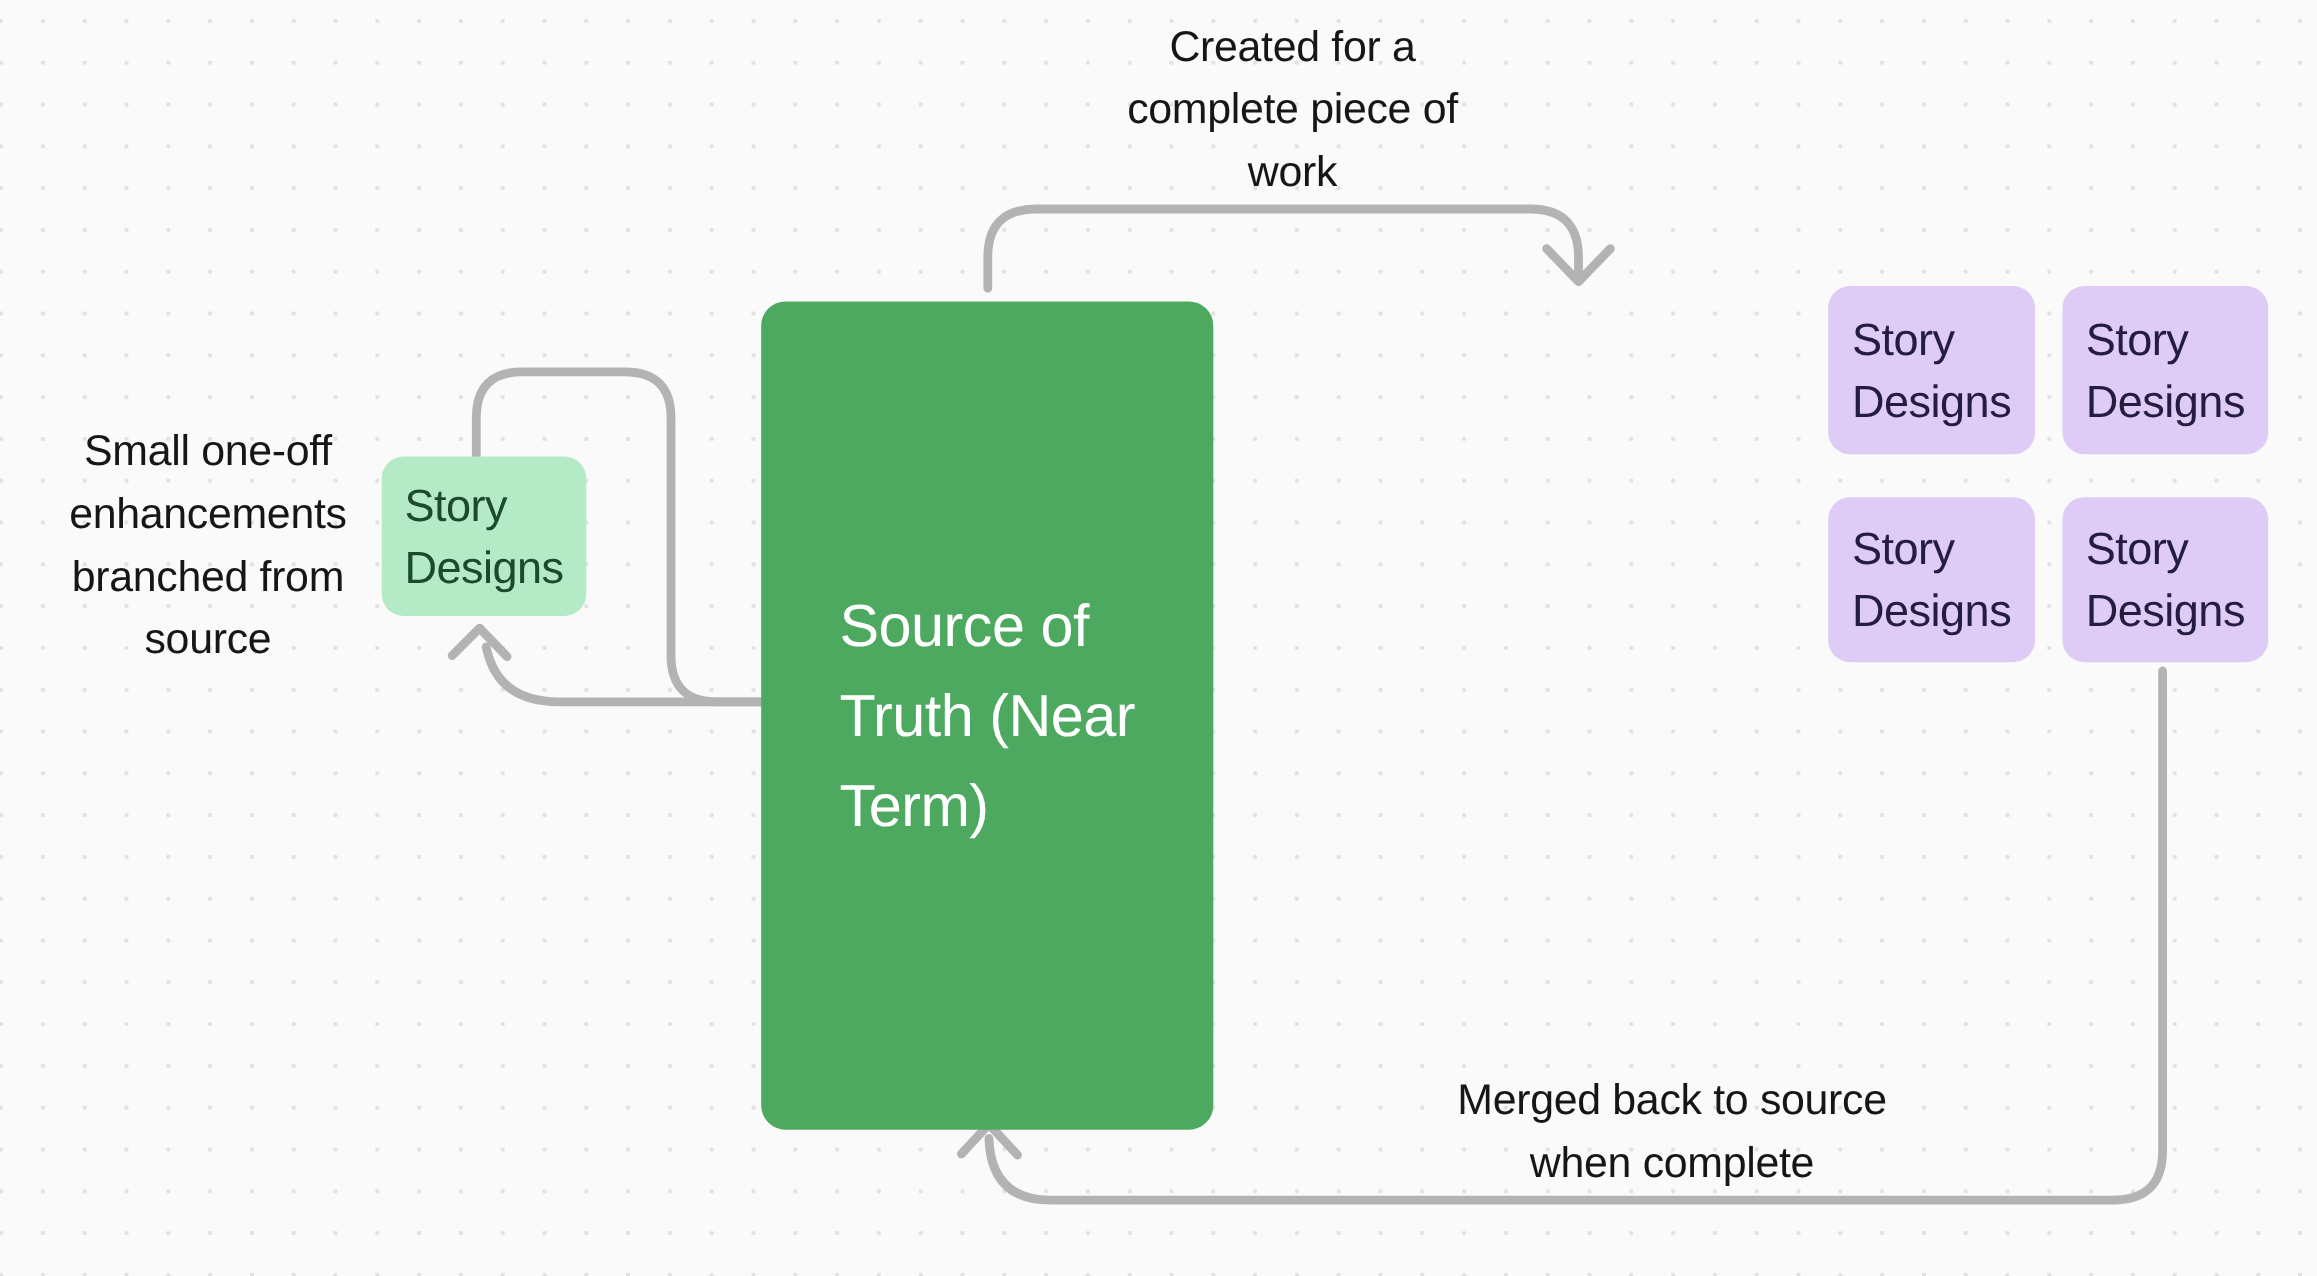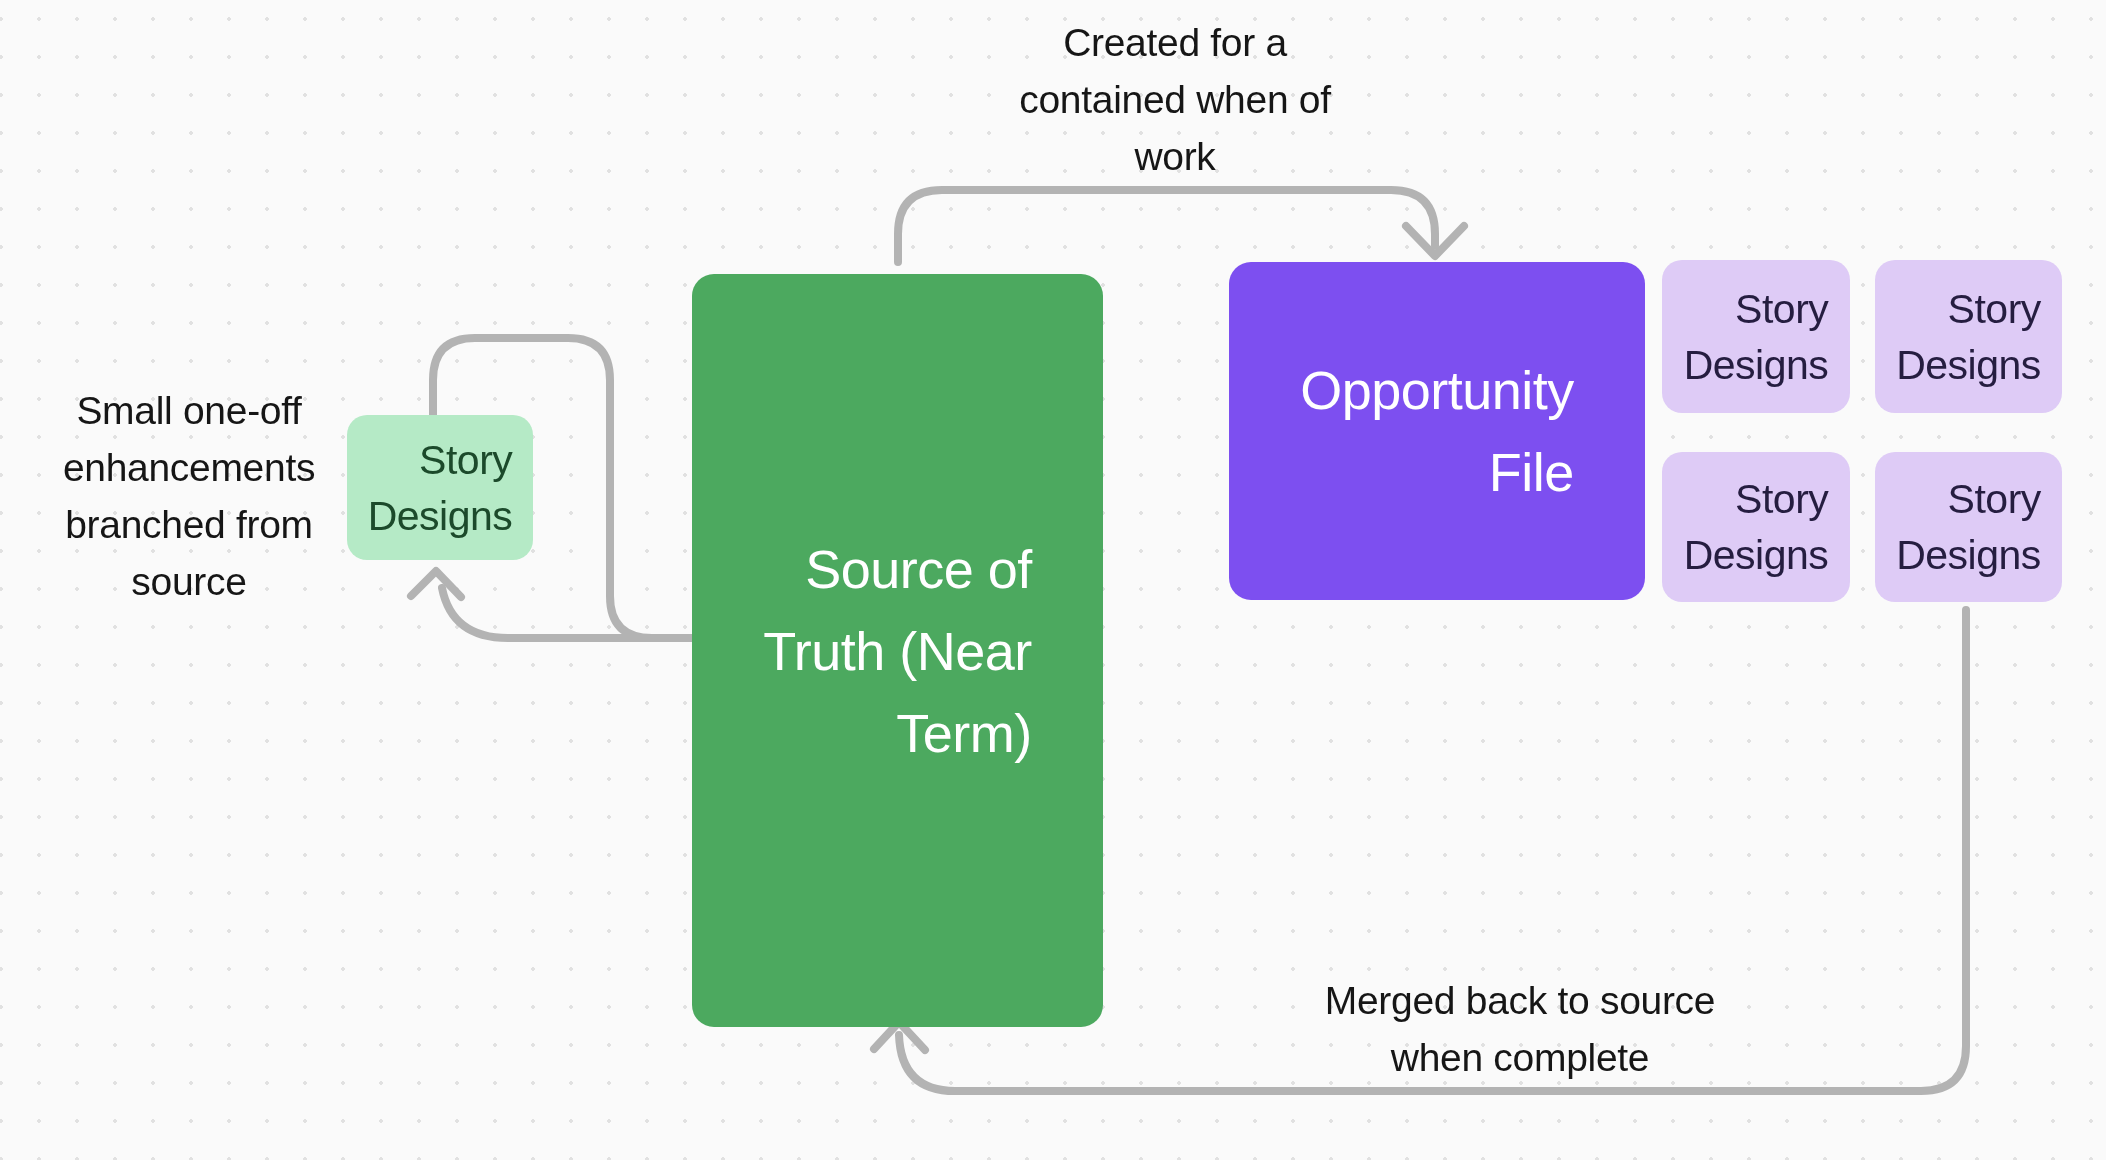--- a/index.html
+++ b/index.html
@@ -18,21 +18,21 @@
     background-color:var(--background);
     background-image:radial-gradient(circle, var(--grid-dot) 1.8px, rgba(0,0,0,0) 2.1px);
     background-size:38px 38px;
     background-position:-18px 0px;
   }
   .wires{position:absolute;left:0;top:0;width:2106px;height:1160px;display:block;}
   .wires path{fill:none;stroke:var(--connector);stroke-width:8;
               stroke-linecap:round;stroke-linejoin:round;}
   .node{
     position:absolute;display:flex;align-items:center;justify-content:center;
-    text-align:right;white-space:pre-line;letter-spacing:-0.5px;
+    text-align:left;white-space:pre-line;letter-spacing:-0.5px;
   }
   .node.big{font-size:54px;line-height:82px;border-radius:22px;}
   .node.small{font-size:41px;line-height:56px;border-radius:20px;}
   #source{left:692px;top:262px;width:411px;height:753px;
           background:var(--source-green);color:var(--source-text);margin-top:12px;}
   #opportunity{left:1229px;top:262px;width:416px;height:338px;
           background:var(--opportunity-purple);color:var(--opportunity-text);}
   .story{background:var(--story-lavender);color:var(--story-text);}
   #story-a{left:1662px;top:260px;width:188px;height:153px;}
   #story-b{left:1875px;top:260px;width:187px;height:153px;}
@@ -73,40 +73,38 @@
     <g>
       <path d="M 1966 610 L 1966 1046 Q 1966 1091 1921 1091 L 955 1091 Q 901 1091 899 1035"></path>
       <path d="M 874 1049 L 899 1022 L 925 1050"></path>
     </g>
   </svg>
 
   <div class="node big" id="source">Source of
 Truth (Near
 Term)</div>
 
-  <div class="node big" id="opportunity">Opportunity
-File</div>
 
   <div class="node small" id="branch-story">Story
 Designs</div>
 
   <div class="node small story" id="story-a">Story
 Designs</div>
 
   <div class="node small story" id="story-b">Story
 Designs</div>
 
   <div class="node small story" id="story-c">Story
 Designs</div>
 
   <div class="node small story" id="story-d">Story
 Designs</div>
 
   <div class="annotation" id="note-created">Created for a
-contained when of
+complete piece of
 work</div>
 
   <div class="annotation" id="note-branched">Small one-off
 enhancements
 branched from
 source</div>
 
   <div class="annotation" id="note-merged">Merged back to source
 when complete</div>
 

